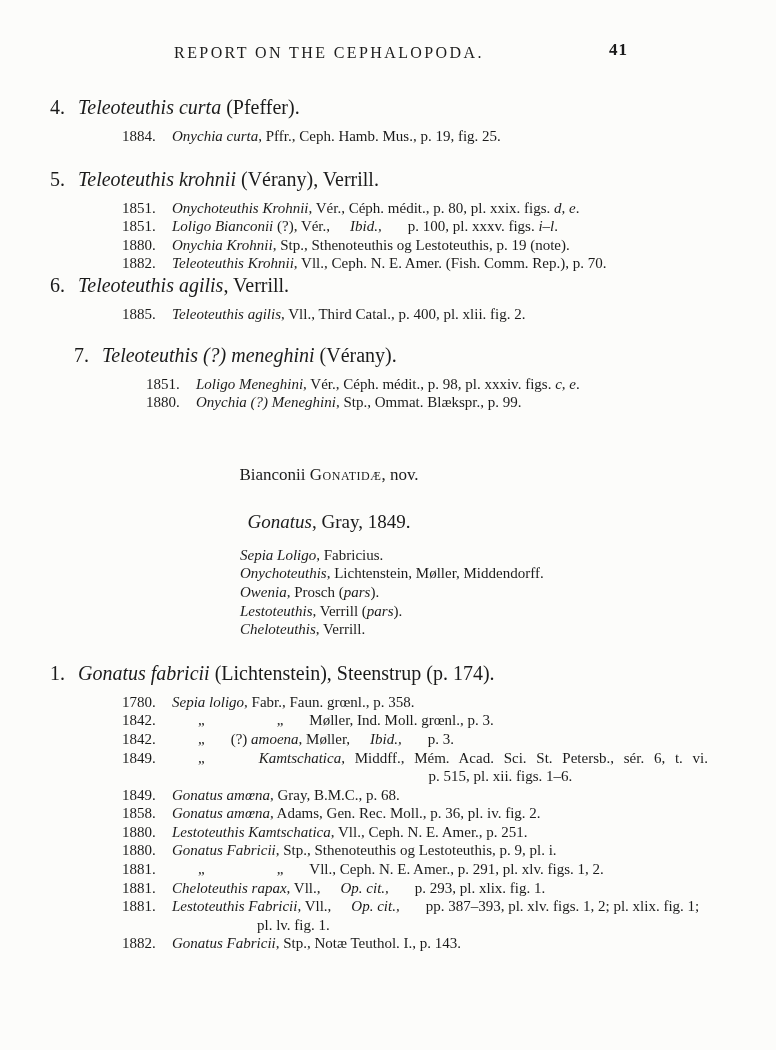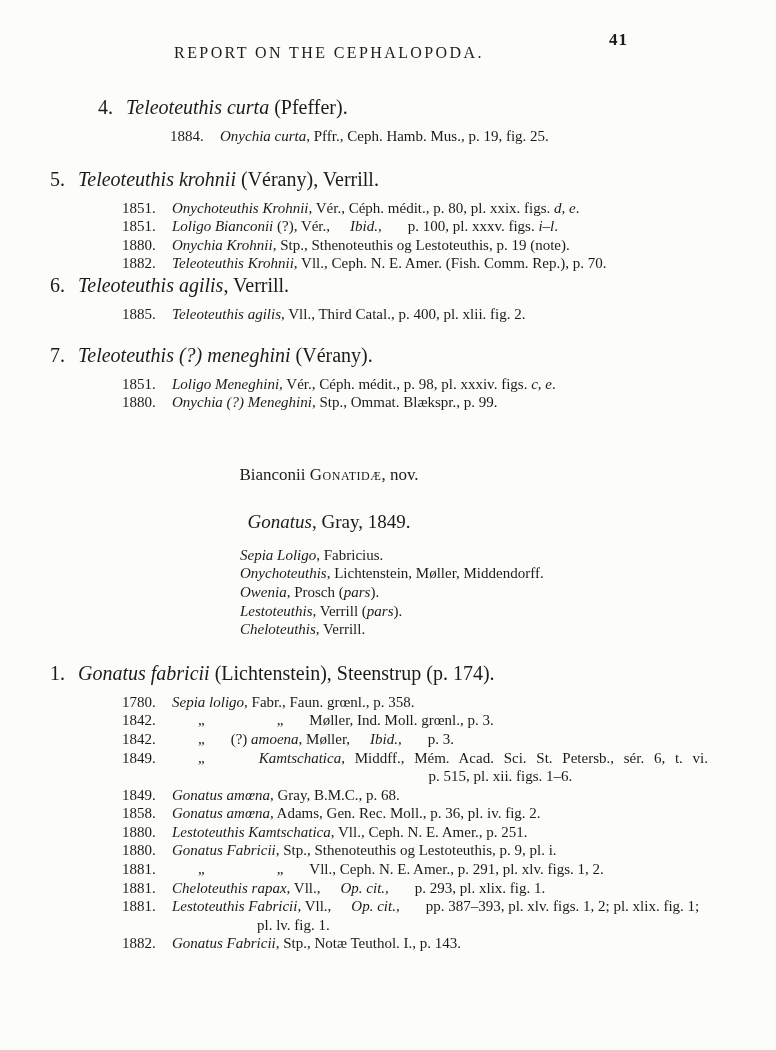--- a/index.html
+++ b/index.html
@@ -11,21 +11,21 @@
     -webkit-font-smoothing:antialiased;
   }
   .page{position:relative;width:684px;height:1050px;}
 
   
   .pg-header{position:relative;padding-top:44px;height:22px;}
   .pg-title{
     text-align:center;font-size:16px;letter-spacing:2.4px;
     font-weight:normal;margin-right:26px;
   }
-  .pg-num{position:absolute;right:56px;top:30px;font-size:17px;font-weight:bold;letter-spacing:1px;}
+  .pg-num{position:absolute;right:56px;top:40px;font-size:17px;font-weight:bold;letter-spacing:1px;}
 
   
   .entry{margin:0;}
   .entry-heading{
     padding-left:50px;font-size:20px;line-height:25px;white-space:nowrap;
   }
   .entry-num{display:inline-block;width:28px;font-style:normal;}
   .species-name{display:inline;}
   .refs{padding-left:122px;margin-top:7px;font-size:15px;line-height:18.6px;}
   .ref-line{white-space:nowrap;}
@@ -34,24 +34,24 @@
 
   
   .it{font-style:italic;}
   .ig{font-style:italic;margin:0 26px 0 20px;}
   .d1{margin-left:26px;margin-right:26px;}
   .d2{margin-left:46px;margin-right:26px;}
   .ik{font-style:italic;margin-left:28px;}
   .wide{word-spacing:6px;}
 
   
-  #entry-e4{margin-top:29px;padding-left:48px;}
+  #entry-e4{margin-top:29px;}
   #entry-e5{margin-top:21px;}
   #entry-e6{}
-  #entry-e7{margin-top:19px;}
+  #entry-e7{margin-top:19px;padding-left:24px;}
 
   .center-block{text-align:center;margin-right:26px;}
   #subfamily-block{margin-top:52px;font-size:17px;line-height:22px;}
   .sc{font-variant:small-caps;letter-spacing:0.5px;}
   #genus-block{margin-top:24px;font-size:19px;line-height:24px;}
 
   #synonyms{margin-top:12px;padding-left:240px;font-size:15px;line-height:18.6px;list-style:none;margin-bottom:0;}
   #synonyms .syn-item{white-space:nowrap;}
 
   #main-entry{margin-top:22px;}

